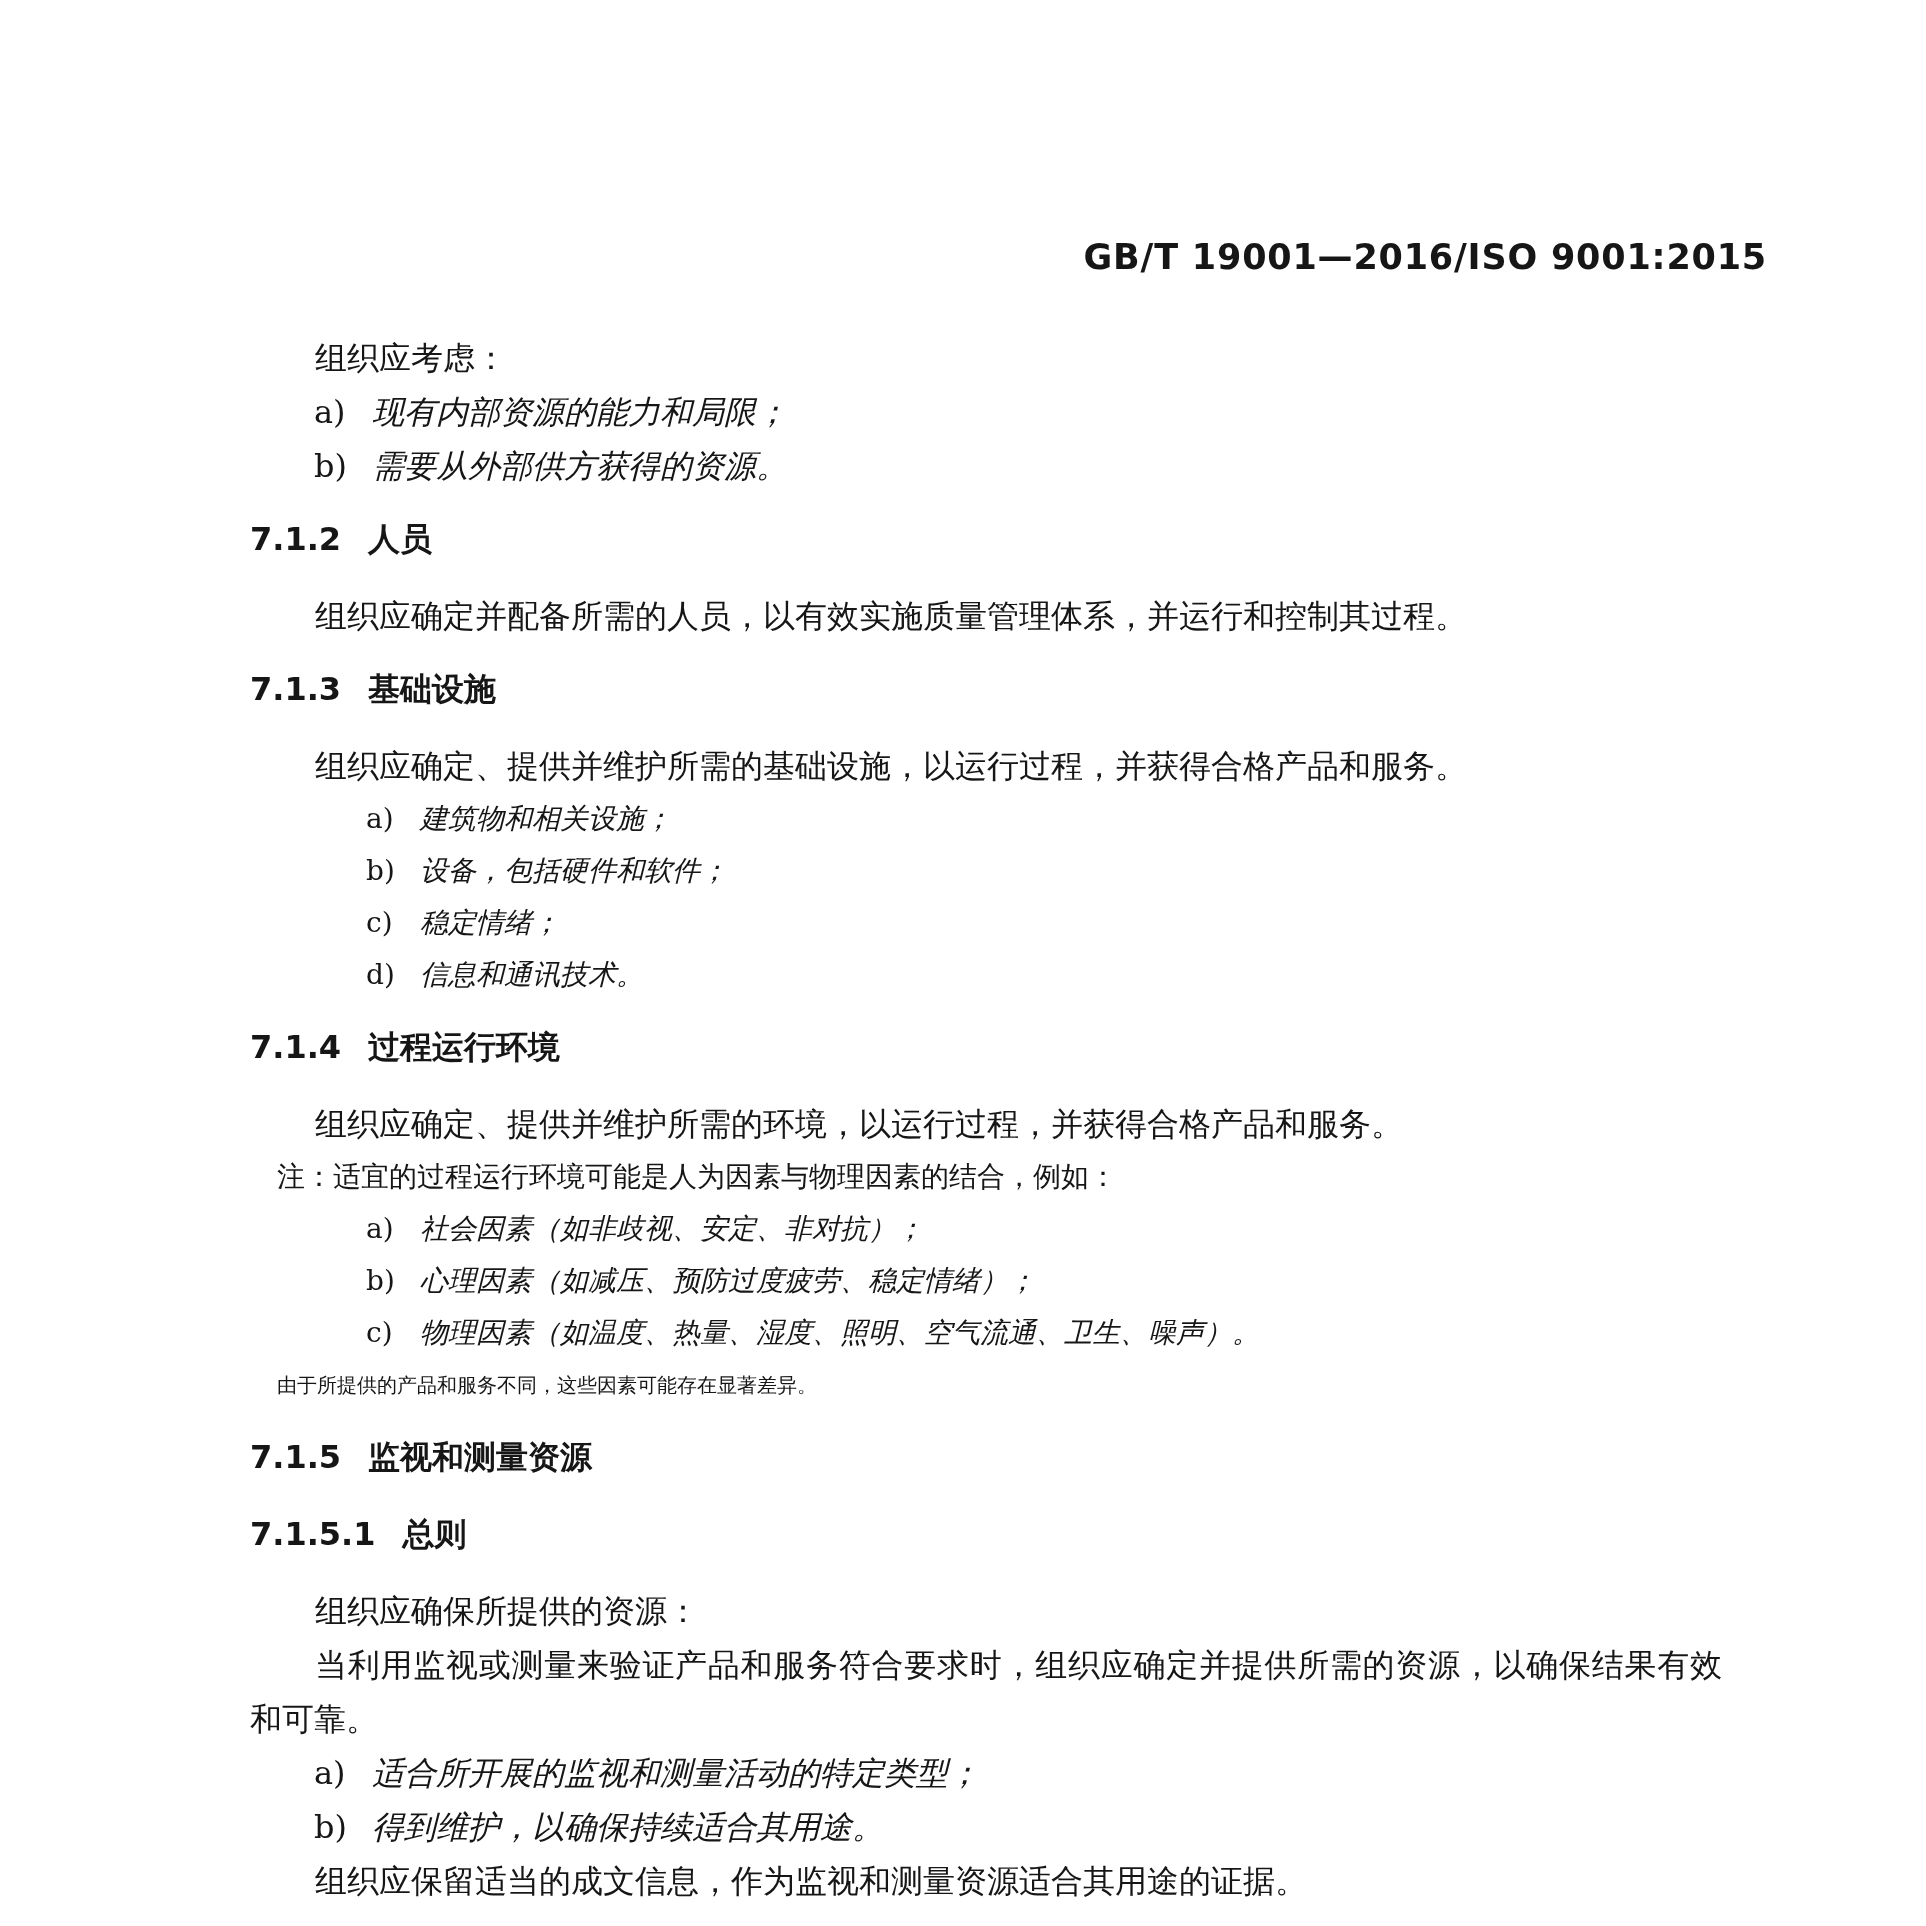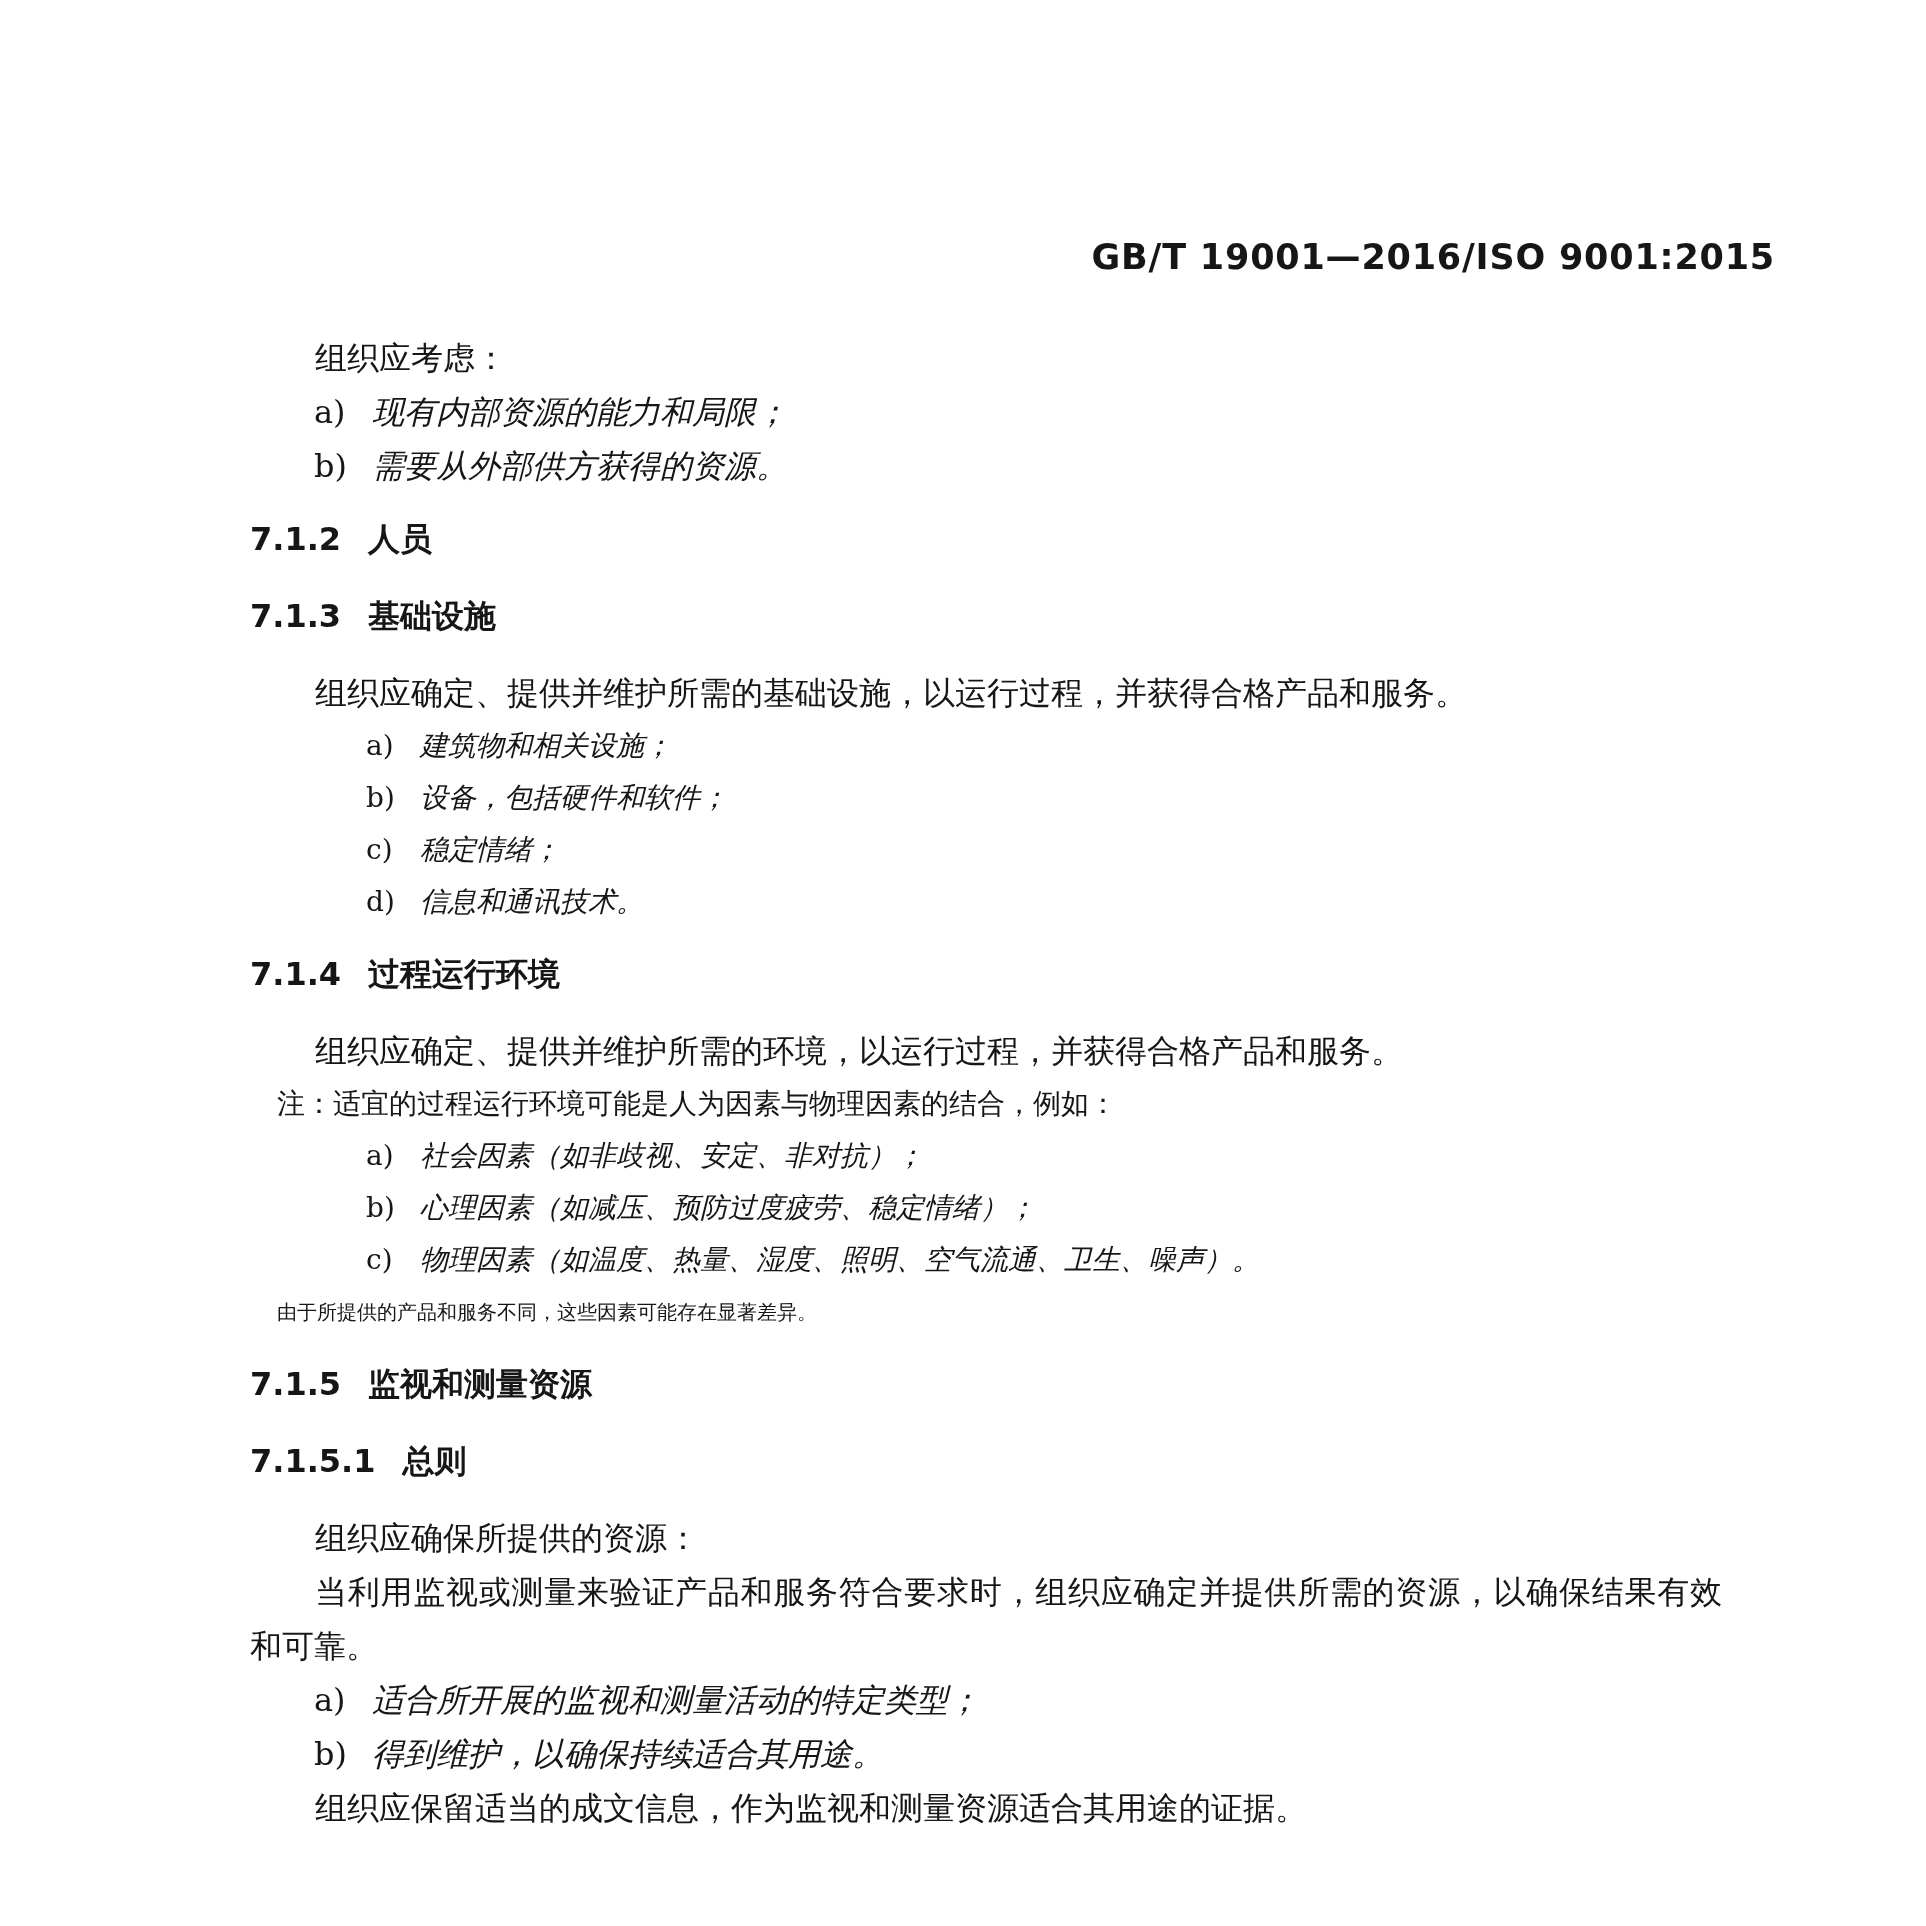--- a/index.html
+++ b/index.html
@@ -12,21 +12,21 @@
     width: 2003px;
     height: 2816px;
     background: #ffffff;
     color: #161616;
     font-family: "DejaVu Serif", "Liberation Serif", serif;
     overflow: hidden;
   }
   .doc-header {
     position: absolute;
     top: 237px;
-    right: 228px;
+    right: 236px;
     font-size: 35px;
     font-weight: bold;
     letter-spacing: 0.8px;
     font-family: "DejaVu Sans", "Liberation Sans", sans-serif;
     white-space: nowrap;
   }
   .doc-body {
     position: absolute;
     top: 331px;
     left: 250px;
@@ -105,20 +105,21 @@
         <div class="list-item">
           <span class="marker">a)</span>
           <span class="li-text">现有内部资源的能力和局限；</span>
         </div>
         <div class="list-item">
           <span class="marker">b)</span>
           <span class="li-text">需要从外部供方获得的资源。</span>
         </div>
       </div>
       <div class="heading"><span class="h-num">7.1.2</span><span class="h-title">人员</span></div>
+      <p class="para">组织应确定并配备所需的人员，以有效实施质量管理体系，并运行和控制其过程。</p>
       <div class="heading"><span class="h-num">7.1.3</span><span class="h-title">基础设施</span></div>
       <p class="para">组织应确定、提供并维护所需的基础设施，以运行过程，并获得合格产品和服务。</p>
       <div class="note-list">
         <div class="list-item">
           <span class="marker">a)</span>
           <span class="li-text">建筑物和相关设施；</span>
         </div>
         <div class="list-item">
           <span class="marker">b)</span>
           <span class="li-text">设备，包括硬件和软件；</span>

